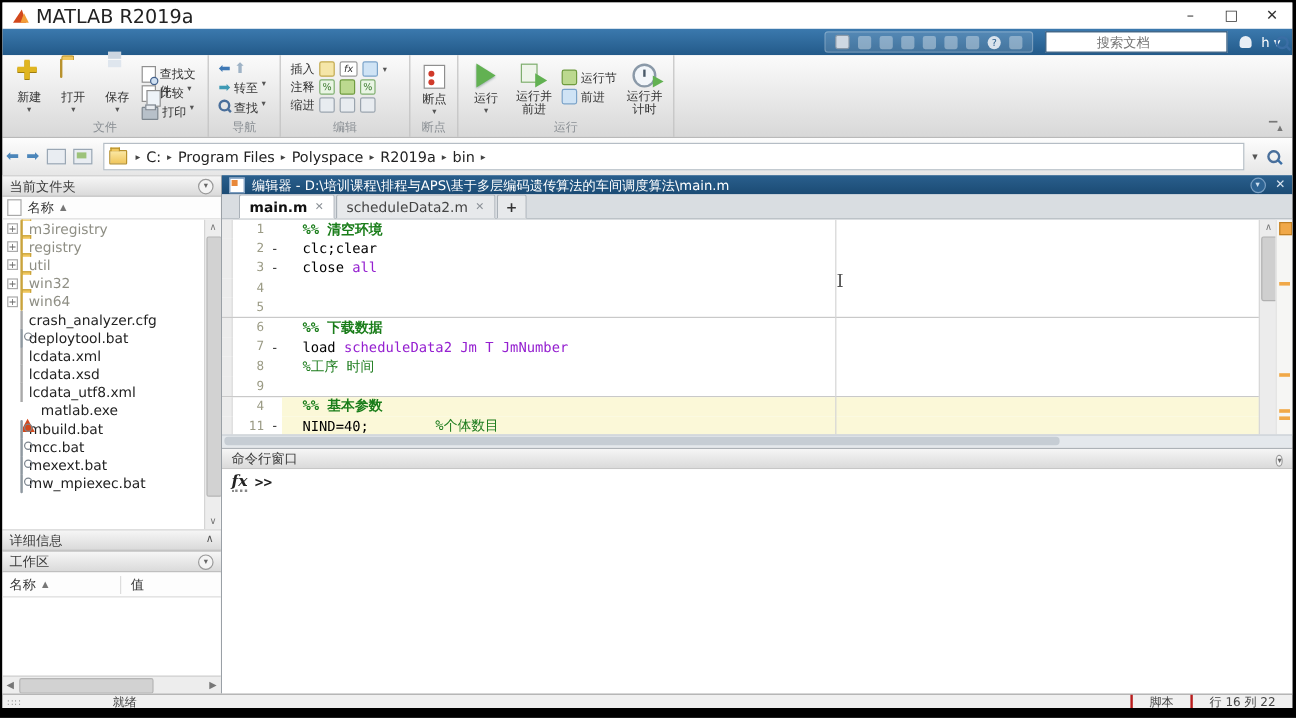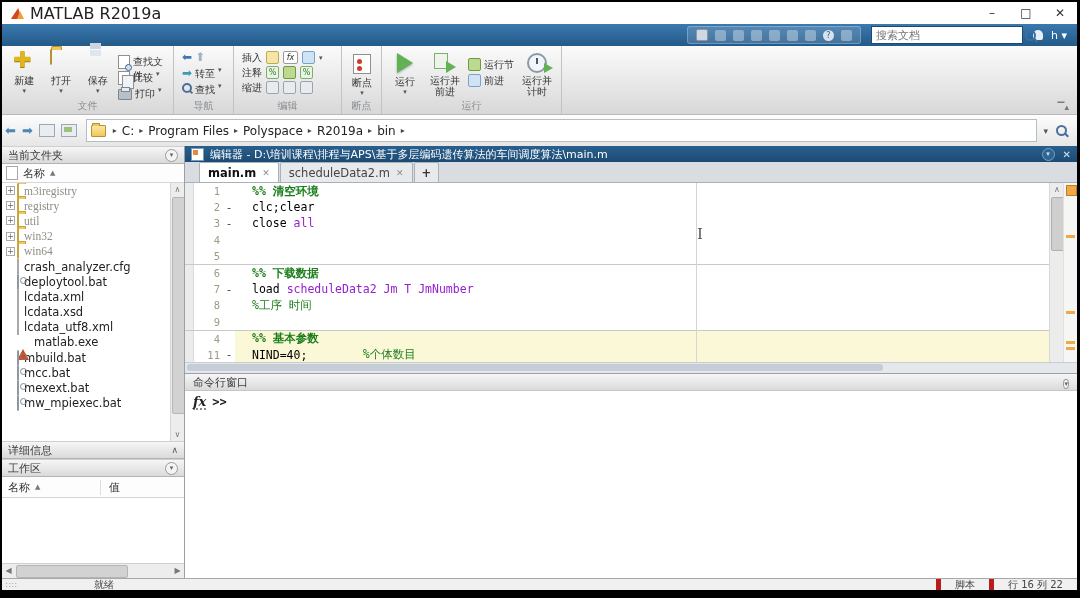--- a/index.html
+++ b/index.html
@@ -20,21 +20,21 @@
   
   .ribbontabs{position:absolute;left:0;top:22px;width:100%;height:22px;background:linear-gradient(#3b79ae,#235a89);display:flex;align-items:stretch;}
   .rtabs{display:flex;padding-left:6px;}
   .rtab{min-width:68px;padding:0 12px;display:flex;align-items:center;justify-content:center;color:#e8eef5;font-weight:bold;font-size:12px;background:linear-gradient(#2a6295,#1c5080);border-right:1px solid #16456e;border-left:1px solid #3f7fae;cursor:default;}
   .rtab.active{background:#f0efed;color:#222;}
   .qabox{margin-left:auto;display:flex;align-items:center;gap:7px;background:rgba(255,255,255,.14);border:1px solid rgba(255,255,255,.25);border-radius:3px;margin-top:2px;margin-bottom:2px;padding:0 8px;}
   .qi{width:11px;height:11px;border-radius:2px;background:#d7e2ec;opacity:.45;}
   .qi.save{opacity:1;background:#cfd8e2;border:1px solid #8a99a8;width:10px;height:10px;}
   .qi.help{opacity:.9;background:#e9eef4;border-radius:50%;font-size:8px;color:#2a5d8a;display:flex;align-items:center;justify-content:center;}
   .docsearch{margin-left:10px;width:150px;height:16px;align-self:center;background:#fff;border:1px solid #1d4a72;display:flex;align-items:center;}
-  .docsearch input{flex:1;border:0;outline:0;font-size:11px;padding:0 4px;color:#333;font-family:inherit;background:transparent;}
+  .docsearch input{flex:1;border:0;outline:0;font-size:11px;padding:0 4px;color:#333;font-family:inherit;background:transparent;margin-left:38px;}
   .mag{width:7px;height:7px;border:2px solid #3a6ea5;border-radius:50%;position:relative;margin-right:4px;flex:none;}
   .mag:after{content:"";position:absolute;width:5px;height:2px;background:#3a6ea5;transform:rotate(45deg);left:6px;top:7px;}
   .bell{width:10px;height:10px;background:#e8eef5;border-radius:50% 50% 2px 2px;margin:0 8px 0 10px;align-self:center;}
   .userlabel{color:#fff;font-size:11px;align-self:center;margin-right:10px;white-space:nowrap;}
 
   
   .ribbon{position:absolute;left:0;top:44px;width:100%;height:68px;background:linear-gradient(#fbfbfb,#d8d8d8);border-bottom:1px solid #b9b9b9;}
   .rgroup{position:absolute;top:0;height:100%;border-right:1px solid #c3c3c3;box-sizing:border-box;}
   .grouplabel{position:absolute;bottom:1px;left:0;width:100%;text-align:center;font-size:10px;color:#8a8f94;}
   .bigbtns{display:flex;padding:4px 2px 0 6px;gap:4px;}
@@ -109,21 +109,21 @@
   .fexp{width:11px;flex:none;font-size:8px;color:#666;border:1px solid #aaa;background:#fff;height:9px;width:9px;line-height:8px;text-align:center;margin-right:2px;box-sizing:border-box;}
   .fexp.none{border:0;background:transparent;}
   .fico{margin-right:5px;flex:none;}
   .ficon-folder{width:13px;height:10px;background:linear-gradient(#fbe7a3,#f0c75e);border:1px solid #c9a33c;border-radius:1px;position:relative;}
   .ficon-folder:before{content:"";position:absolute;left:0;top:-3px;width:6px;height:2px;background:#f0c75e;border:1px solid #c9a33c;border-bottom:0;}
   .ficon-file{width:10px;height:12px;background:#fff;border:1px solid #a9a9a9;}
   .ficon-bat{width:11px;height:11px;background:#e8eaec;border:1px solid #8f9begin;border:1px solid #8f98a0;border-radius:1px;position:relative;}
   .ficon-bat:after{content:"";position:absolute;left:2px;top:2px;width:5px;height:5px;border:1px solid #7d868f;border-radius:50%;}
   .ficon-mat{width:0;height:0;border-left:6px solid transparent;border-right:6px solid transparent;border-bottom:11px solid #d2481c;position:relative;}
   .fname{font-size:11.5px;color:#222;white-space:nowrap;}
-  .fname.folder{color:#8f8f85;font-family:Liberation Serif, serif;}
+  .fname.folder{color:#8f8f85;}
   .vscroll{position:absolute;right:0;top:0;width:13px;height:100%;background:#ededed;border-left:1px solid #d5d5d5;}
   .vscroll .thumb{position:absolute;left:1px;top:14px;width:11px;background:#d2d2d2;border:1px solid #b5b5b5;border-radius:2px;}
   .sarrow{position:absolute;left:0;width:13px;height:13px;color:#777;font-size:8px;text-align:center;line-height:13px;}
   .wscols{height:20px;flex:none;background:#fdfdfd;border-bottom:1px solid #d5d5d5;display:flex;align-items:center;font-size:11px;color:#333;}
   .wscols .c1{width:92px;padding-left:6px;display:flex;align-items:center;gap:5px;border-right:1px solid #ddd;}
   .wscols .c2{padding-left:8px;}
   .wsbody{flex:1;background:#fff;}
   .hscroll{height:14px;flex:none;background:#ededed;border-top:1px solid #d0d0d0;position:relative;}
   .hscroll .thumb{position:absolute;left:14px;top:1px;height:11px;width:110px;background:#d2d2d2;border:1px solid #b5b5b5;border-radius:2px;}
   .harrow{position:absolute;top:0;width:13px;height:13px;color:#777;font-size:8px;text-align:center;line-height:13px;}
@@ -169,21 +169,21 @@
   .cmdhdr .sp{margin-left:auto;}
   .cmdbody{flex:1;background:#fff;display:flex;align-items:flex-start;padding:4px 8px;gap:6px;}
   .fxmark{font-family:"DejaVu Serif",serif;font-style:italic;font-weight:bold;font-size:13px;color:#222;border-bottom:2px dotted #888;line-height:13px;}
   .prompt{font-family:"DejaVu Sans Mono",monospace;font-size:12px;color:#222;font-weight:bold;}
 
   
   .statusbar{position:absolute;left:0;top:576px;width:100%;height:12px;background:#f0f0f0;border-top:1px solid #a8a8a8;display:flex;align-items:center;font-size:10px;color:#444;overflow:hidden;}
   .sgrip{width:18px;color:#999;font-size:8px;padding-left:4px;letter-spacing:1px;}
   .sready{padding-left:70px;}
   .sright{margin-left:auto;display:flex;}
-  .sitem{border-left:5px solid #b91c1c;padding:0 14px;white-space:nowrap;}
+  .sitem{border-left:2px solid #b91c1c;padding:0 14px;white-space:nowrap;}
 </style>
 </head>
 <body>
 
 <div class="stage">
  <div class="app">
 
   <div class="titlebar">
     <span class="mlogo"></span>
     <span class="wtitle">MATLAB R2019a</span>

